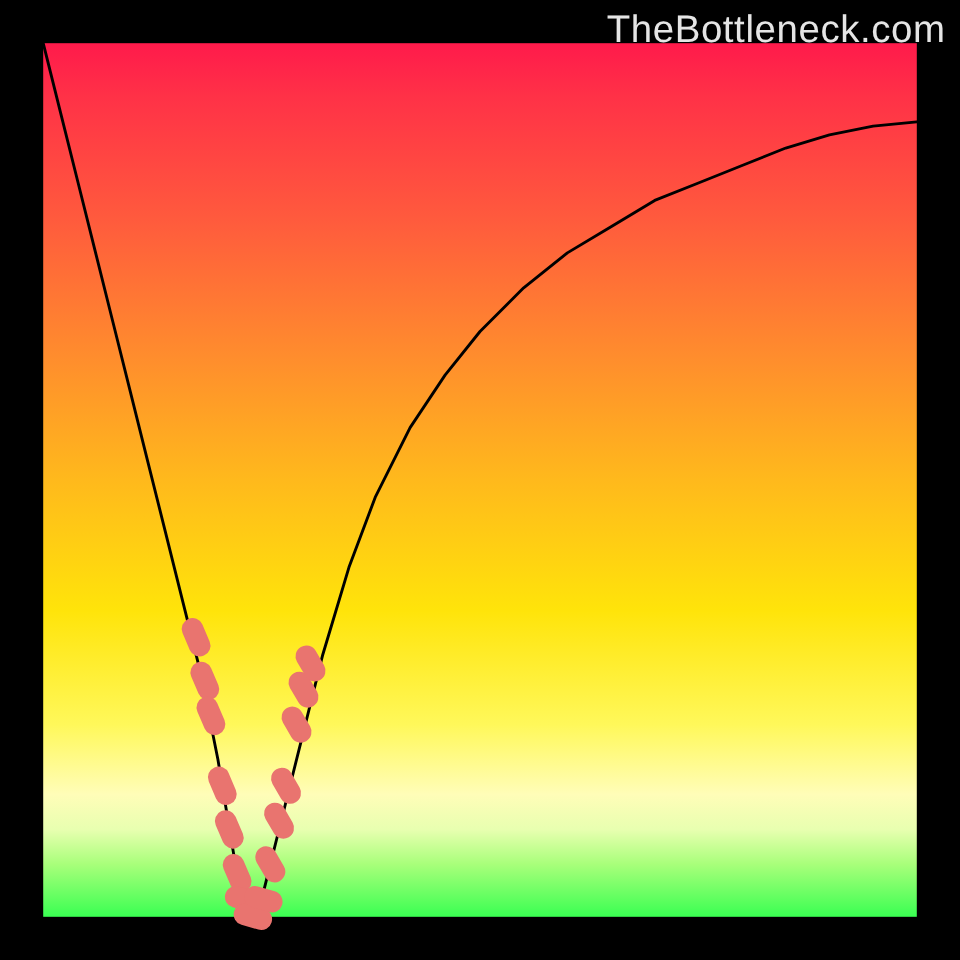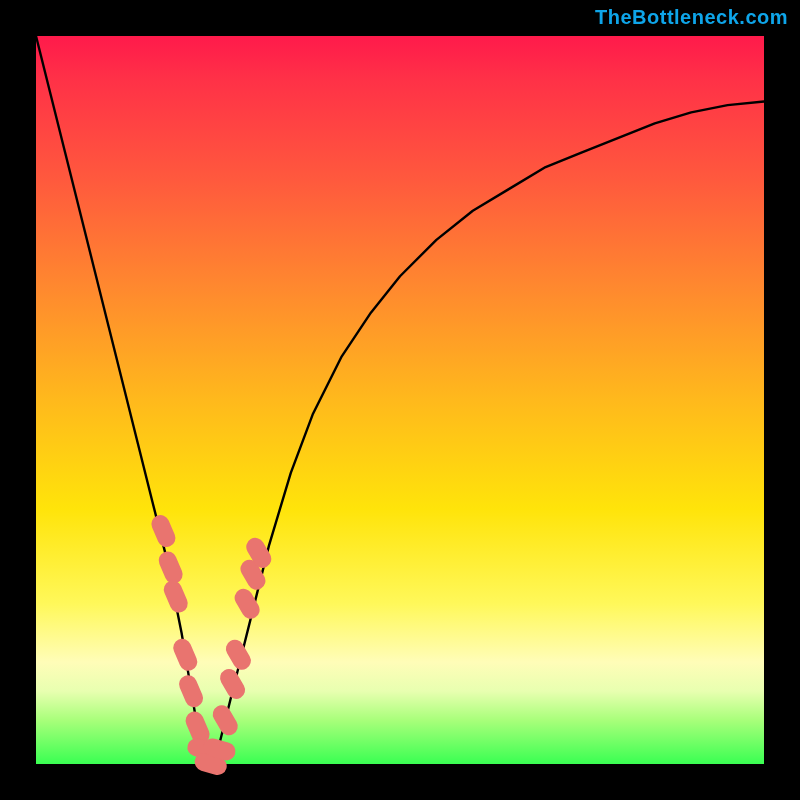--- a/index.html
+++ b/index.html
@@ -36,23 +36,23 @@
       #fffdb8 86%,
       #e8ffb0 90%,
       #a8ff7a 94%,
       #3aff52 100%
     );
   }
   .watermark {
     position: absolute;
     top: 6px;
     right: 12px;
-    color: #0ea5e9;
-    font-size: 20px;
-    font-weight: 700;
+    color: #e5e5e5;
+    font-size: 32px;
+    font-weight: 400;
     letter-spacing: 0.5px;
     user-select: none;
   }
   svg.overlay {
     position: absolute;
     left: 0;
     top: 0;
     width: 728px;
     height: 728px;
     overflow: visible;

